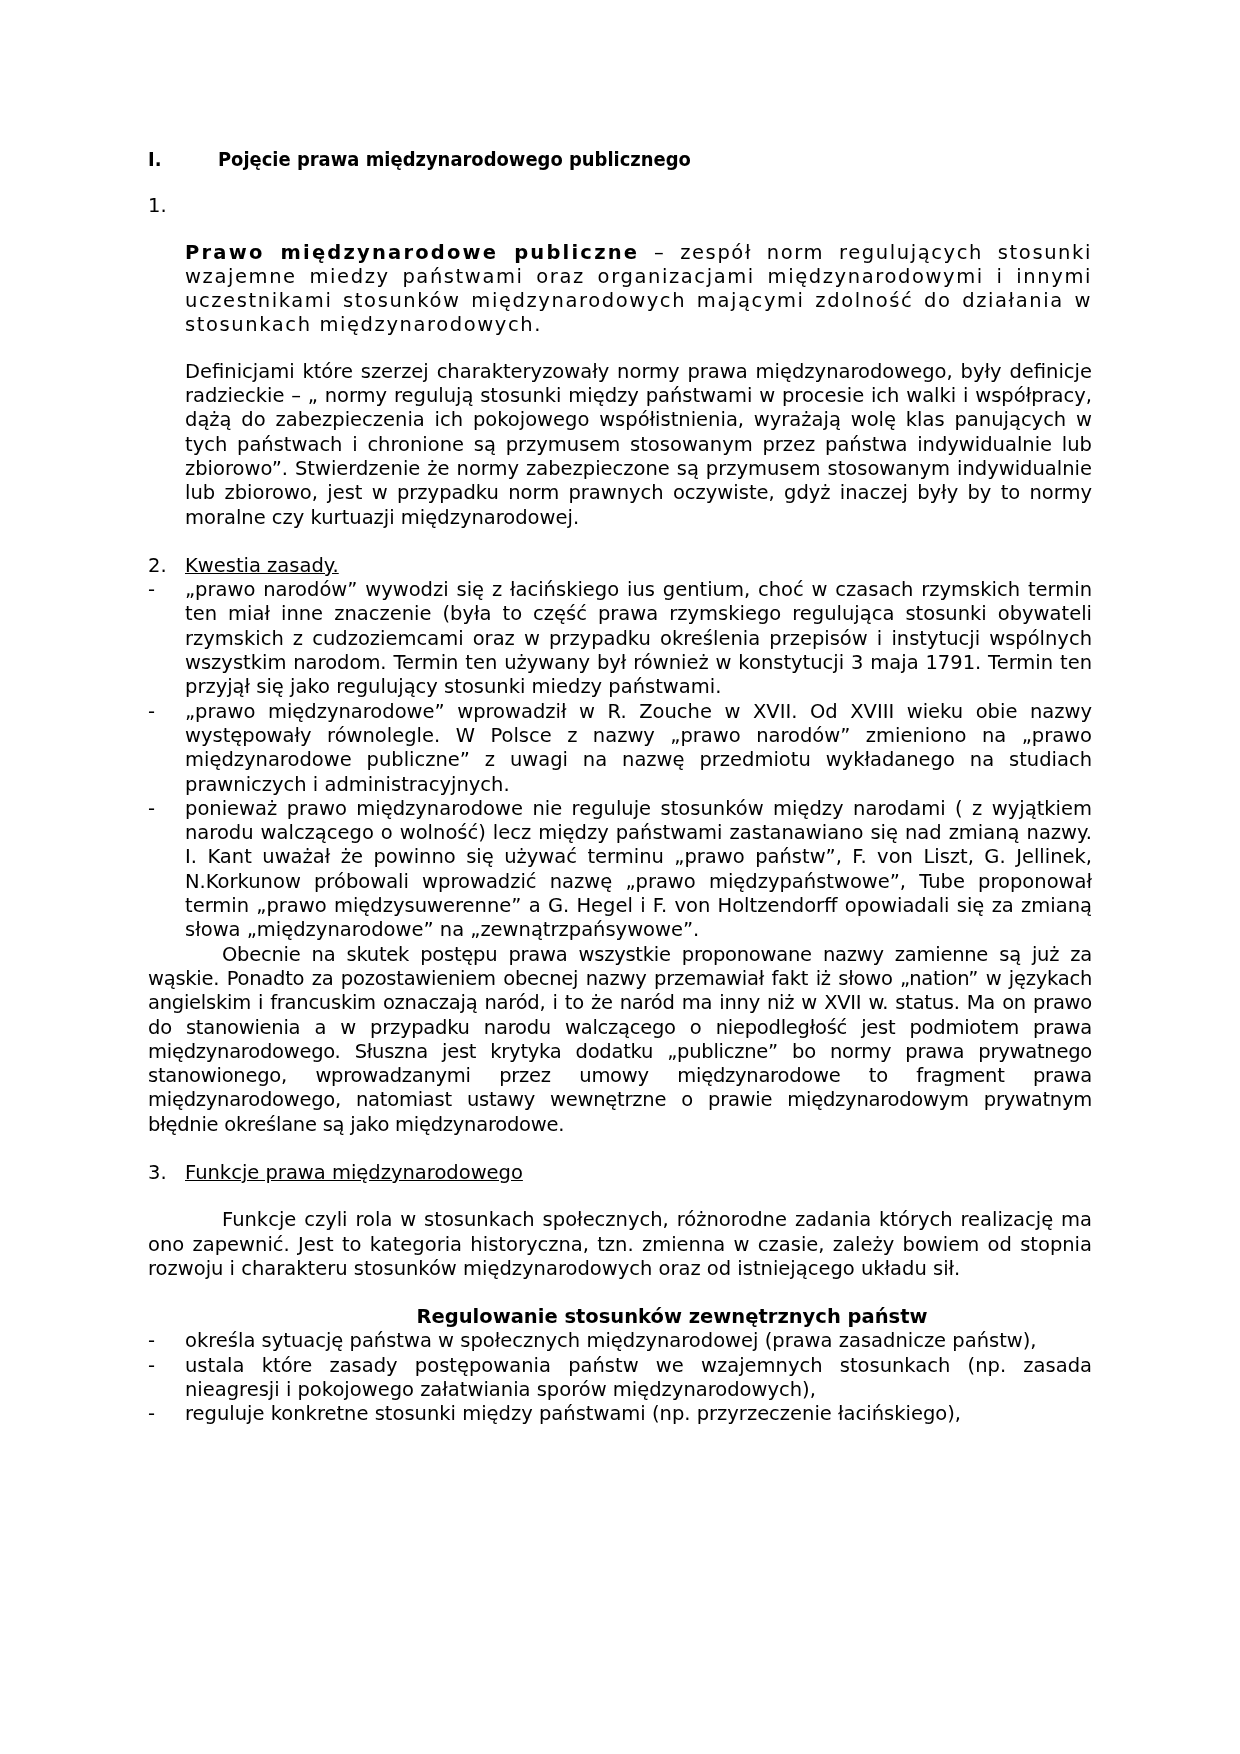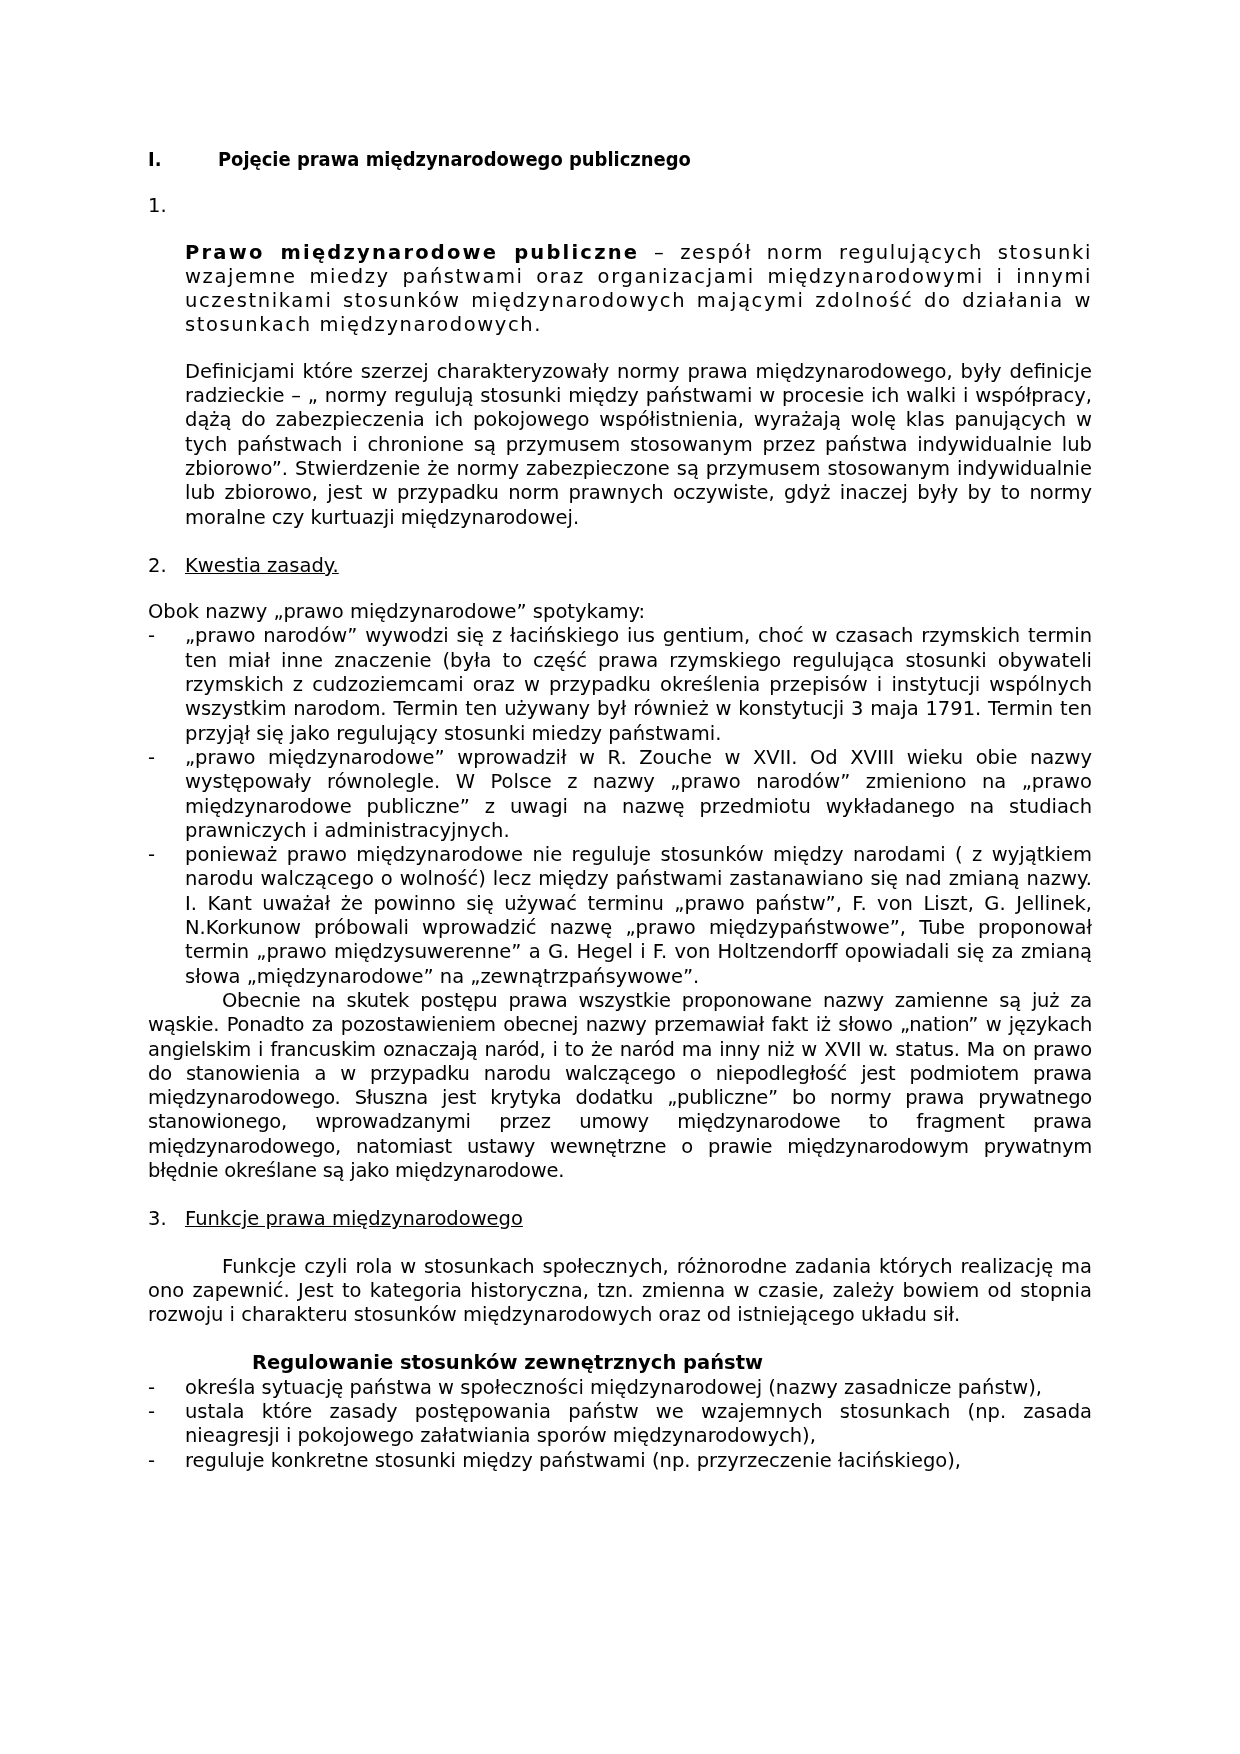--- a/index.html
+++ b/index.html
@@ -53,20 +53,21 @@
     .bullets li {
       display: flex;
     }
     .bullets .dash { width: 37px; flex: none; }
     .bullets .txt { flex: 1; text-align: justify; }
     .firstline { text-indent: 74px; }
     .subhead {
       font-weight: bold;
       margin-left: 104px;
       margin-top: 24px;
+      text-align: center;
     }
     .condensed { letter-spacing: -0.25px; }
   </style>
 </head>
 <body>
 
 <div class="page">
 
   <div class="h1">
     <span class="num">I.</span>
@@ -81,21 +82,20 @@
     <b>Prawo międzynarodowe publiczne</b><span> – zespół norm regulujących stosunki wzajemne miedzy państwami oraz organizacjami międzynarodowymi  i innymi uczestnikami stosunków międzynarodowych mającymi zdolność do działania w stosunkach międzynarodowych.</span>
   </div>
 
   <div class="indent37 justify p-gap" style="margin-top:22px">Definicjami które szerzej charakteryzowały normy prawa międzynarodowego, były definicje radzieckie – „ normy regulują stosunki między państwami w procesie ich walki i współpracy, dążą do zabezpieczenia ich pokojowego współistnienia, wyrażają wolę klas panujących w tych państwach i chronione są przymusem stosowanym przez państwa indywidualnie lub zbiorowo”. Stwierdzenie że normy zabezpieczone są przymusem stosowanym indywidualnie lub zbiorowo, jest w przypadku norm prawnych oczywiste, gdyż inaczej były by to normy moralne czy kurtuazji międzynarodowej.</div>
 
   <div class="sec" style="margin-top:24px">
     <span class="num">2.</span>
     <span class="title">Kwestia zasady.</span>
   </div>
 
-  <div class="p-gap" style="margin-top:22px">Obok nazwy „prawo międzynarodowe” spotykamy:</div>
 
   <ul class="bullets">
     <li>
       <span class="dash">-</span>
       <span class="txt">„prawo narodów” wywodzi się z łacińskiego ius gentium, choć w czasach rzymskich termin ten miał inne znaczenie (była to część prawa rzymskiego regulująca stosunki obywateli rzymskich z cudzoziemcami oraz w przypadku określenia przepisów i instytucji wspólnych wszystkim narodom. Termin ten używany był również w konstytucji 3 maja 1791.  Termin ten przyjął się jako regulujący stosunki miedzy państwami.</span>
     </li>
     <li>
       <span class="dash">-</span>
       <span class="txt">„prawo międzynarodowe” wprowadził w R. Zouche w XVII. Od XVIII wieku obie nazwy występowały równolegle. W Polsce z nazwy „prawo narodów” zmieniono na  „prawo międzynarodowe publiczne” z uwagi na nazwę przedmiotu wykładanego na studiach prawniczych i administracyjnych.</span>
     </li>
@@ -112,21 +112,21 @@
     <span class="title">Funkcje prawa międzynarodowego</span>
   </div>
 
   <div class="justify firstline" style="margin-top:23px">Funkcje czyli rola w stosunkach społecznych, różnorodne zadania których realizację ma ono zapewnić. Jest to kategoria historyczna, tzn. zmienna w czasie, zależy bowiem od stopnia rozwoju i charakteru stosunków międzynarodowych oraz od istniejącego układu sił.</div>
 
   <div class="subhead">Regulowanie stosunków zewnętrznych państw</div>
 
   <ul class="bullets">
     <li>
       <span class="dash">-</span>
-      <span class="txt">określa sytuację państwa w społeczności międzynarodowej (nazwy zasadnicze państw),</span>
+      <span class="txt">określa sytuację państwa w społecznych międzynarodowej (prawa zasadnicze państw),</span>
     </li>
     <li>
       <span class="dash">-</span>
       <span class="txt">ustala które zasady postępowania państw we wzajemnych stosunkach (np. zasada nieagresji i pokojowego załatwiania sporów międzynarodowych),</span>
     </li>
     <li>
       <span class="dash">-</span>
       <span class="txt">reguluje konkretne stosunki między państwami (np. przyrzeczenie łacińskiego),</span>
     </li>
   </ul>

